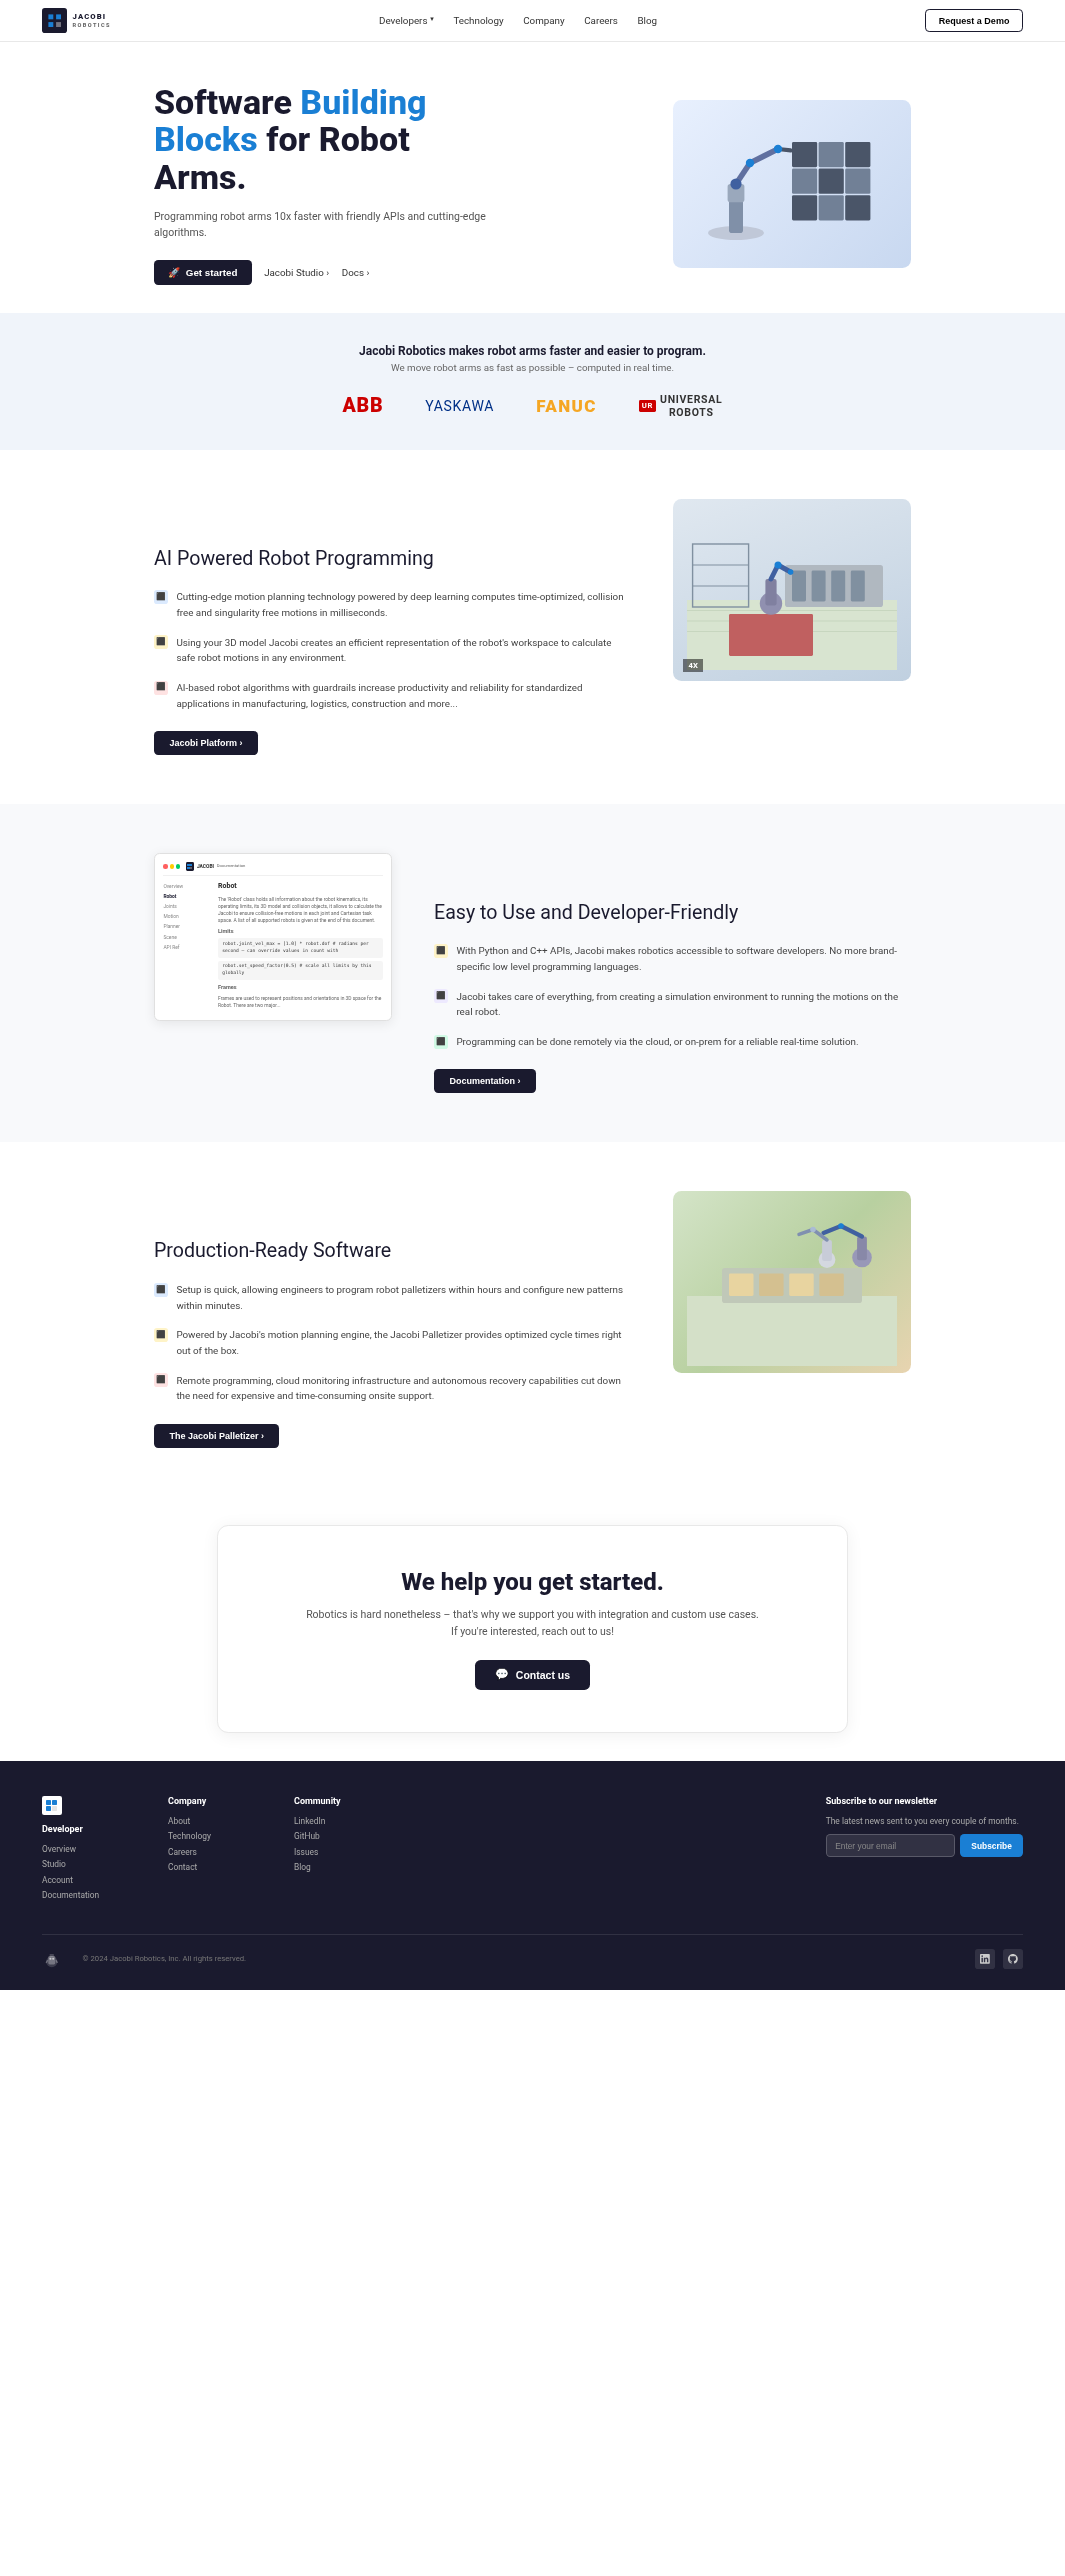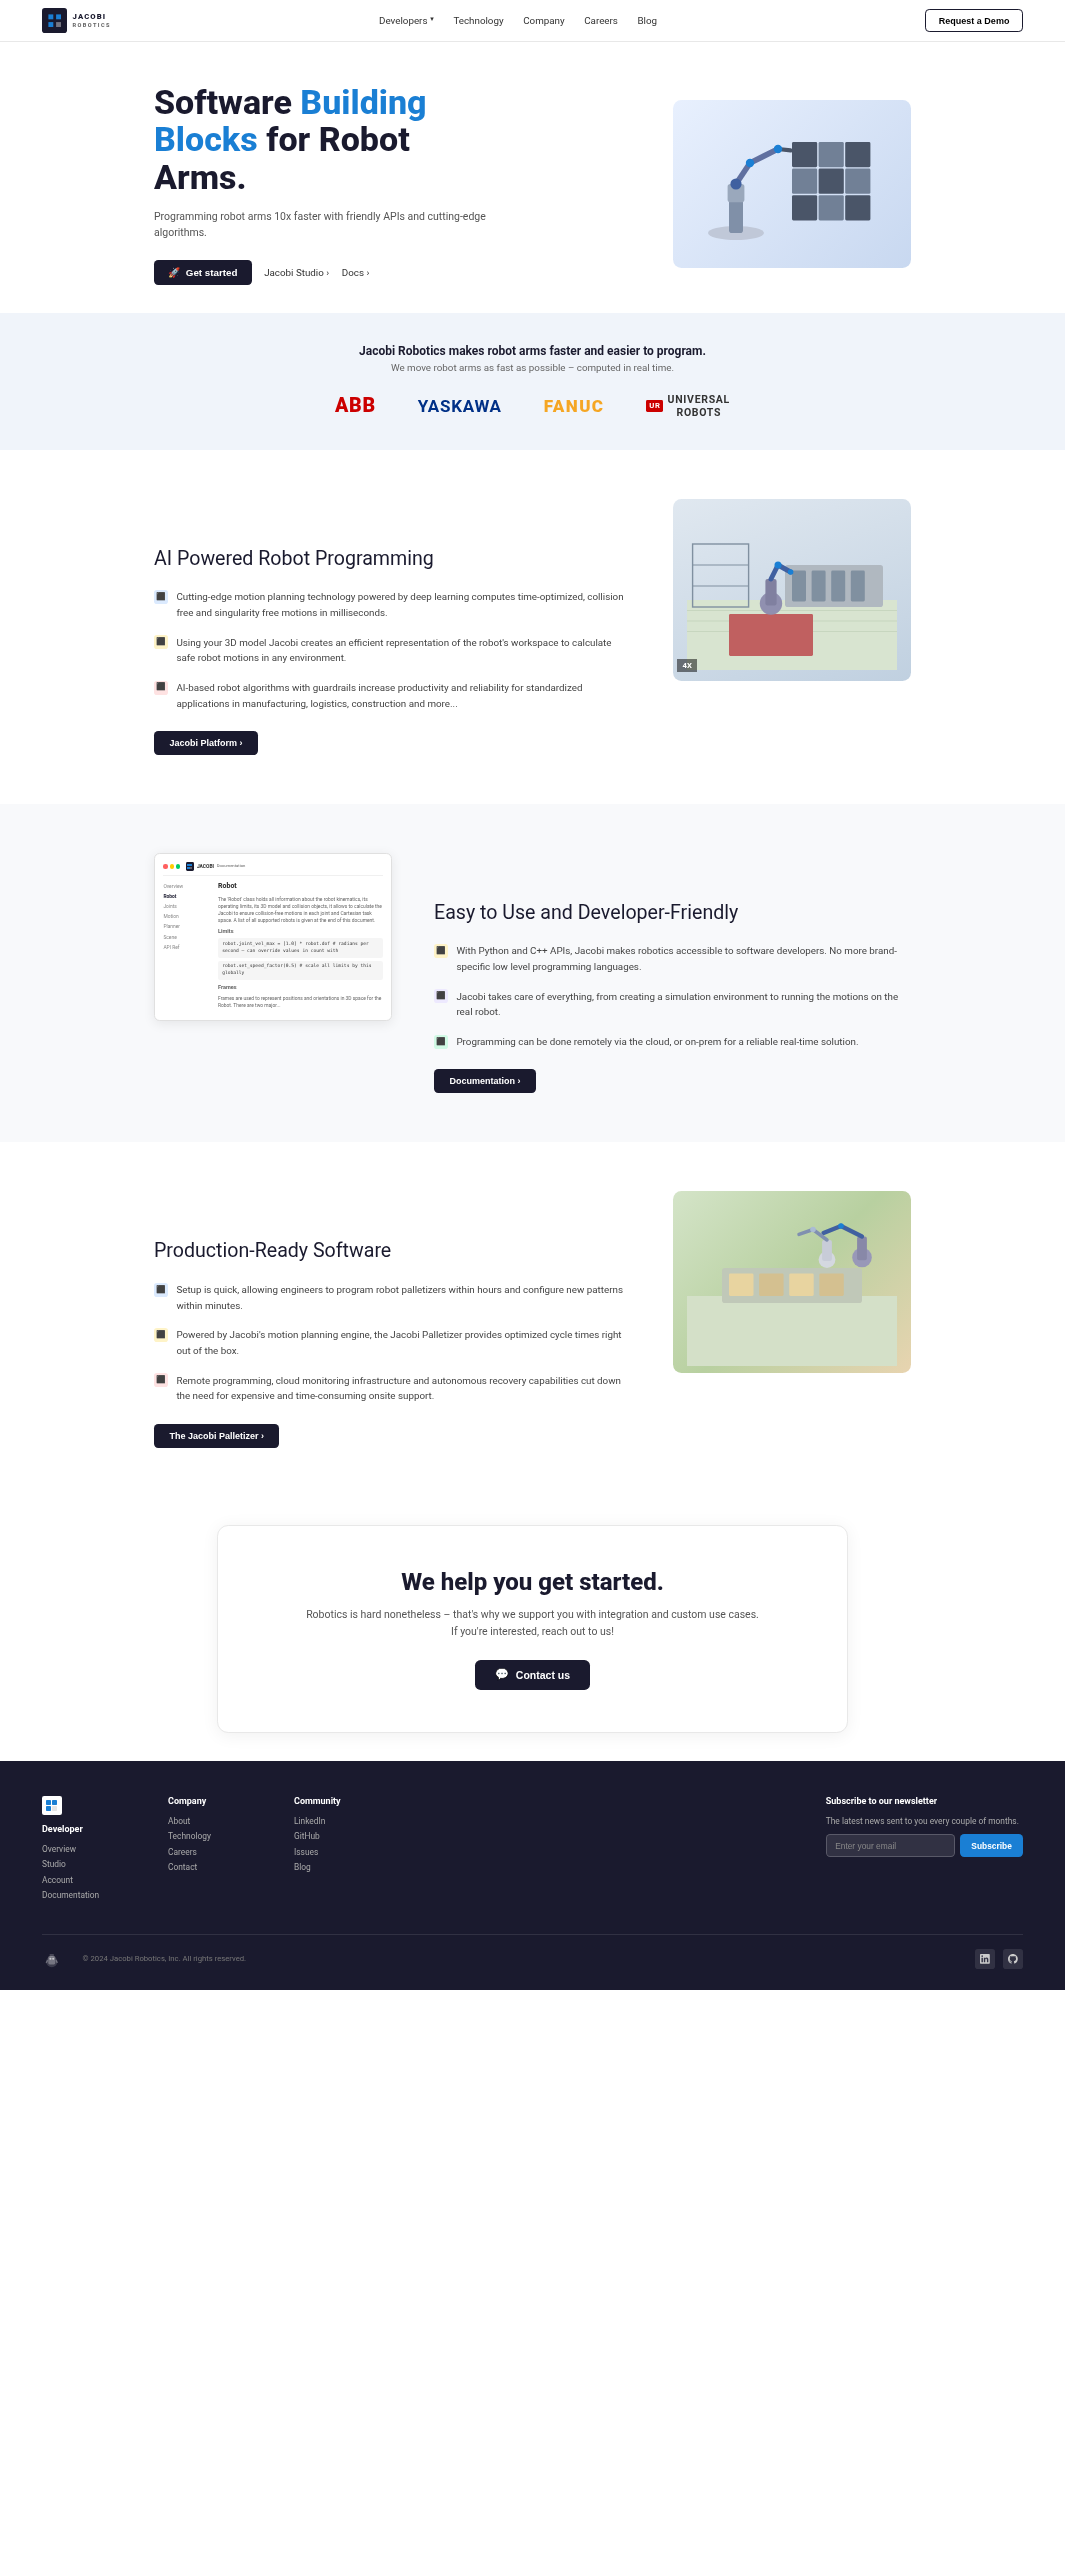--- a/index.html
+++ b/index.html
@@ -30,21 +30,21 @@
     .hero-buttons { display: flex; align-items: center; gap: 12.6px; }
     .btn-primary { background: #1a1a2e; color: #fff; border: none; border-radius: 4.2px; padding: 7px 14px; font-size: 9.8px; font-weight: 600; cursor: pointer; display: flex; align-items: center; gap: 5.6px; }
     .btn-link { color: #333; font-size: 9.8px; text-decoration: none; display: flex; align-items: center; gap: 2.8px; }
     .hero-image { width: 238px; height: 168px; background: linear-gradient(135deg, #e8f0fe 0%, #c8d8f0 100%); border-radius: 8.4px; display: flex; align-items: center; justify-content: center; overflow: hidden; position: relative; }
     .robot-arm-svg { width: 196px; height: 140px; }
     .partners-tagline { font-size: 12px; font-weight: 700; margin-bottom: 4.2px; }
     .partners-sub { font-size: 9.8px; color: #666; margin-bottom: 19.6px; }
     .partners-logos { display: flex; align-items: center; justify-content: center; gap: 42px; flex-wrap: wrap; }
     .partner-logo { font-size: 15.4px; font-weight: 900; letter-spacing: 0.7px; }
     .logo-abb { color: #cc0000; font-size: 19.6px; }
-    .logo-yaskawa { color: #003087; font-size: 17px; font-weight: 700; }
+    .logo-yaskawa { color: #003087; font-size: 14px; font-weight: 400; }
     .logo-fanuc { color: #f5a623; font-size: 17px; font-weight: 900; letter-spacing: 1.4px; }
     .logo-universal { color: #333; font-size: 10.5px; font-weight: 700; display: flex; align-items: center; gap: 4.2px; }
     .logo-universal .ur-badge { background: #cc0000; color: #fff; font-size: 7.7px; padding: 1.4px 2.8px; border-radius: 1.4px; }
     .section-two-col { display: flex; align-items: flex-start; gap: 42px; }
     .section-two-col.reverse { flex-direction: row-reverse; }
     .section-content { flex: 1; }
     .section-visual { flex: 0 0 238px; }
     .section-title { font-size: 19.6px; font-weight: 400; margin-bottom: 19.6px; margin-top: 48px; }
     .feature-list { list-style: none; display: flex; flex-direction: column; gap: 14px; margin-bottom: 19.6px; }
     .feature-item { display: flex; align-items: flex-start; gap: 8.4px; font-size: 9.8px; line-height: 1.6; color: #444; }
@@ -53,21 +53,21 @@
     .fi-orange { background: #fef3c7; }
     .fi-red { background: #fee2e2; }
     .fi-green { background: #d1fae5; }
     .fi-purple { background: #ede9fe; }
 
     .btn-secondary { background: #1a1a2e; color: #fff; border: none; border-radius: 4.2px; padding: 7px 15.4px; font-size: 9px; font-weight: 600; cursor: pointer; display: inline-flex; align-items: center; gap: 4.2px; }
 
     
     .visual-card { border-radius: 8.4px; overflow: hidden; background: #f0f4fa; width: 100%; height: 182px; display: flex; align-items: center; justify-content: center; position: relative; }
     .robot-scene { width: 100%; height: 100%; background: linear-gradient(160deg, #e0e8f0 0%, #c0d0e0 100%); display: flex; align-items: center; justify-content: center; }
-    .robot-badge { position: absolute; bottom: 8.4px; left: 4px; background: rgba(0,0,0,0.5); color: #fff; font-size: 7.7px; padding: 2.1px 5.6px; border-radius: 0; font-weight: 700; }
+    .robot-badge { position: absolute; bottom: 8.4px; left: 10px; background: rgba(0,0,0,0.5); color: #fff; font-size: 7.7px; padding: 2.1px 5.6px; border-radius: 0; font-weight: 700; }
 
     
     .doc-preview { border: 0.7px solid #e0e0e0; border-radius: 5.6px; background: #fff; width: 100%; padding: 8.4px; font-size: 6.3px; line-height: 1.5; color: #333; box-shadow: 0 2.8px 11.2px rgba(0,0,0,0.08); }
     .doc-header { display: flex; align-items: center; gap: 5.6px; margin-bottom: 5.6px; padding-bottom: 4.2px; border-bottom: 0.7px solid #f0f0f0; }
     .doc-dots { display: flex; gap: 2.1px; }
     .doc-dot { width: 4.2px; height: 4.2px; border-radius: 50%; }
     .doc-sidebar { display: flex; gap: 5.6px; }
     .doc-nav { width: 49px; flex-shrink: 0; }
     .doc-nav-item { font-size: 4.9px; color: #888; padding: 1.4px 0; }
     .doc-nav-item.active { color: #1a1a2e; font-weight: 700; }

